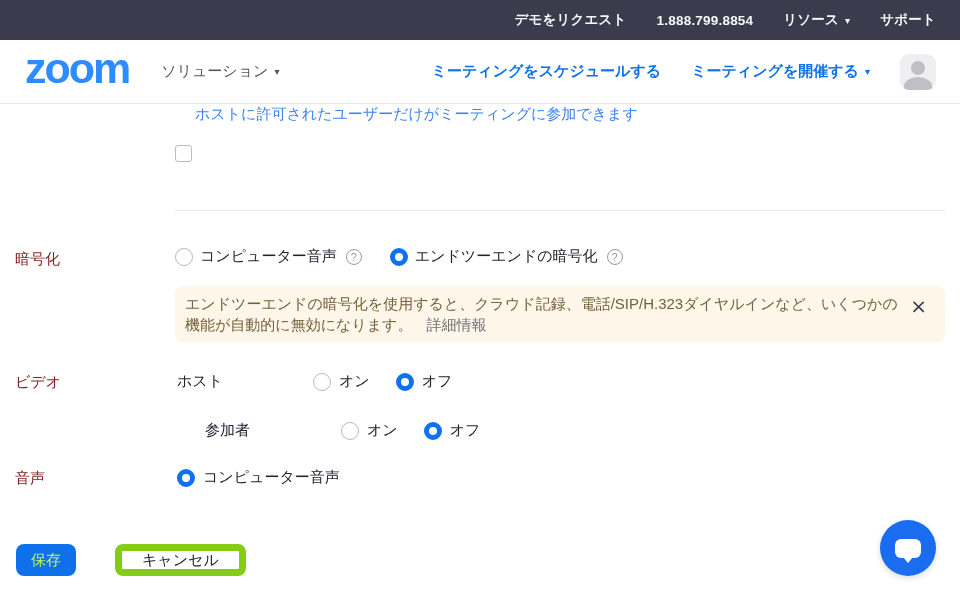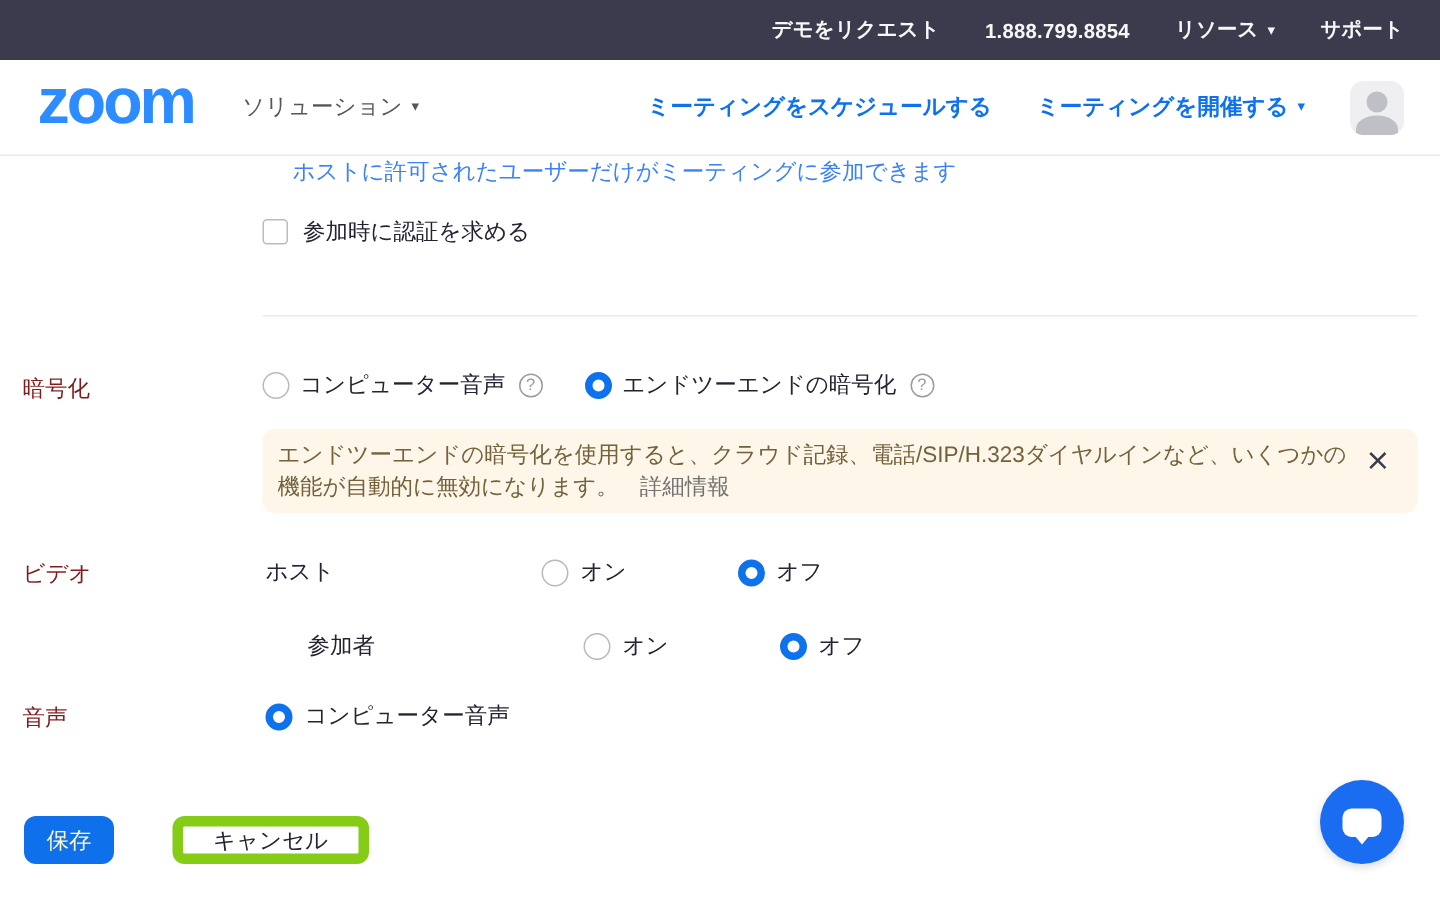--- a/index.html
+++ b/index.html
@@ -112,21 +112,21 @@
   }
   .notice-link { color: #737373; cursor: pointer; margin-left: 14px; text-align: right; }
   .notice-close {
     position: absolute; right: 18px; top: 10px; color: #3a3a4d;
     font-size: 20px; line-height: 20px; cursor: pointer;
     font-family: "DejaVu Sans", sans-serif;
   }
 
   .video-label { top: 269px; }
   .vrow {
-    position: absolute; left: 177px; display: flex; align-items: center; gap: 48px;
+    position: absolute; left: 177px; display: flex; align-items: center;
   }
   .vrow-1 { top: 268px; }
   .vrow-2 { top: 317px; margin-left: 28px; }
   .vrow .sublabel { width: 136px; font-size: 15px; color: #232333; }
   .radio-pair { display: flex; align-items: center; gap: 8px; cursor: pointer; }
   .radio-pair .opt-label { font-size: 15px; color: #232333; }
   .pair-gap { margin-left: 26px; }
 
   .audio-label { top: 365px; }
   .audio-row {
@@ -134,21 +134,21 @@
     display: flex; align-items: center; gap: 8px; cursor: pointer;
   }
   .audio-row .opt-label { font-size: 15px; color: #232333; }
 
   .actions { position: absolute; left: 16px; top: 440px; display: flex; gap: 10px; }
   .btn {
     height: 32px; border-radius: 8px; font-size: 15px;
     display: flex; align-items: center; justify-content: center;
     cursor: pointer; font-family: inherit;
   }
-  .btn-save { background: #0e71eb; color: #fef9c3; border: none; padding: 0 15px; }
+  .btn-save { background: #0e71eb; color: #bef264; border: none; padding: 0 15px; }
   .btn-cancel { background: #ffffff; color: #232333; border: 7px solid #84cc16; padding: 0 20px; margin-left: 29px; }
 
   .chat-fab {
     position: absolute; right: 24px; top: 416px; width: 56px; height: 56px;
     border-radius: 50%; background: #1a6df0; cursor: pointer;
     display: flex; align-items: center; justify-content: center;
     box-shadow: 0 2px 6px rgba(0,0,0,0.15);
   }
   .chat-bubble { position: relative; width: 26px; height: 19px; background: #fff; border-radius: 6px; }
   .chat-bubble::after {
@@ -190,21 +190,20 @@
       </div>
     </div>
   </div>
 
   <div class="content">
 
     <div class="helper-text">ホストに許可されたユーザーだけがミーティングに参加できます</div>
 
     <div class="auth-row">
       <span class="checkbox"></span>
-      <span class="auth-label">参加時に認証を求める</span>
     </div>
 
     <div class="divider"></div>
 
     <div class="section-label enc-label">暗号化</div>
     <div class="enc-options">
       <span class="enc-option">
         <span class="radio off"></span>
         <span class="opt-label">コンピューター音声</span>
         <span class="help-icon">?</span>

